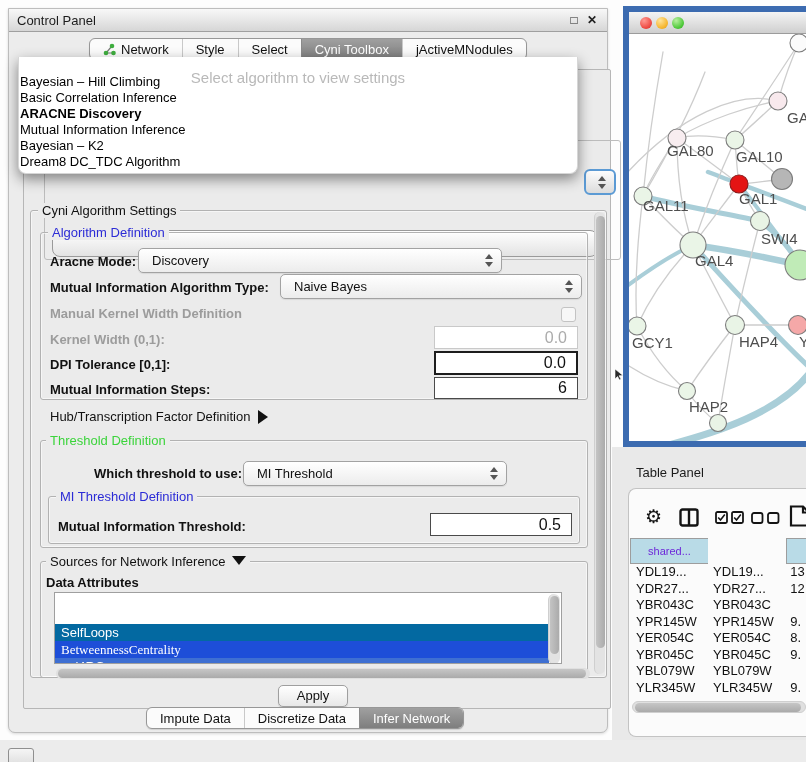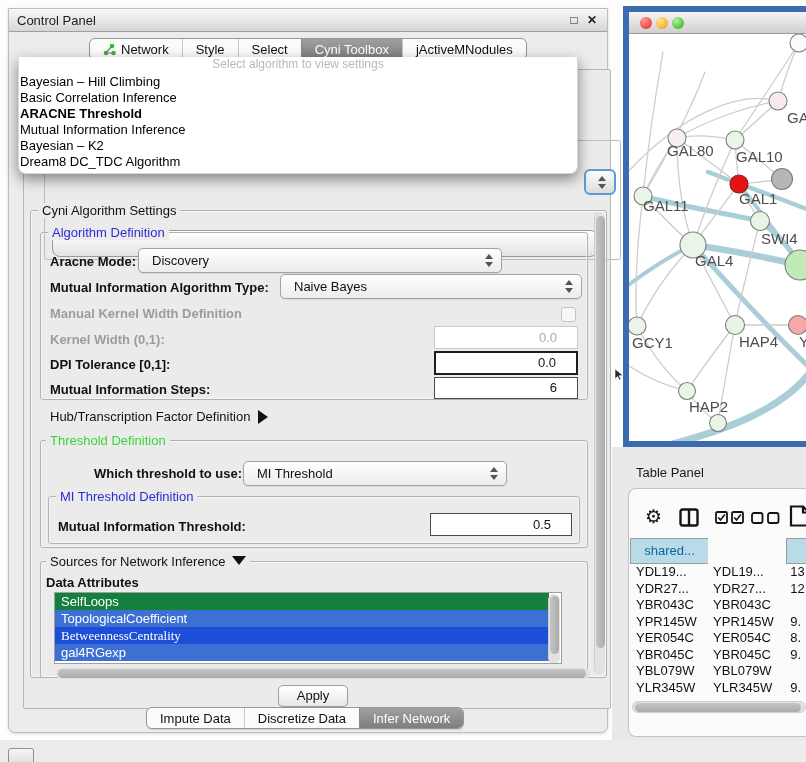--- a/index.html
+++ b/index.html
@@ -42,21 +42,21 @@
   .lbl { font-size:13px; color:#111; white-space:nowrap; }
   .b { font-weight:bold; }
   .gray { color:#9c9c9c; }
 
   .combo { border:1px solid #a2a2a2; border-radius:5px; background:linear-gradient(#ffffff,#ececec);
            font-size:13px; color:#111; line-height:23px; padding-left:13px; box-shadow:0 1px 1px rgba(0,0,0,.08); }
   .stepper { position:absolute; right:7px; top:5px; width:9px; }
   .stepper .up { width:0;height:0;border-left:4px solid transparent;border-right:4px solid transparent;border-bottom:5px solid #555; margin-bottom:3px;}
   .stepper .dn { width:0;height:0;border-left:4px solid transparent;border-right:4px solid transparent;border-top:5px solid #555;}
 
-  .field { background:#fff; font-size:13px; text-align:right; padding-right:20px; color:#111; }
+  .field { background:#fff; font-size:16px; text-align:right; padding-right:10px; color:#111; }
   .checkbox { width:15px; height:15px; border:1.5px solid #c3c3c3; border-radius:3px; background:#f7f7f7; }
 
   .tri-right { display:inline-block; width:0; height:0; border-top:7px solid transparent;
                border-bottom:7px solid transparent; border-left:10px solid #111; margin-left:8px; vertical-align:-3px;}
   .tri-down  { display:inline-block; width:0; height:0; border-left:7px solid transparent;
                border-right:7px solid transparent; border-top:9px solid #111; margin-left:6px; vertical-align:1px;}
 
   
   .vtrack { background:#e3e3e3; border-left:1px solid #cfcfcf; border-radius:6px; }
   .vthumb { position:absolute; left:1px; width:9px; background:linear-gradient(90deg,#c4c4c4,#ababab); border-radius:5px; }
@@ -67,42 +67,42 @@
   .listbox { background:#fff; border:1px solid #9f9f9f; overflow:hidden; }
   .listrow { height:17px; line-height:17px; font-size:13px; color:#fff; padding-left:6px; }
 
   .btn { border:1px solid #9f9f9f; border-radius:5px; background:linear-gradient(#ffffff,#e8e8e8);
          font-size:13px; text-align:center; line-height:20px; color:#111; box-shadow:0 1px 1px rgba(0,0,0,.15);}
 
   
   .popup { left:18px; top:57px; width:560px; height:117px; background:#fff;
            border:1px solid #d6d6d6; border-top:none; border-radius:0 0 8px 8px;
            box-shadow:0 5px 14px rgba(0,0,0,.45); z-index:30; }
-  .popup-ph { text-align:center; font-size:12px; color:#b9b9b9; padding-top:0; height:17px;}
+  .popup-ph { text-align:center; font-size:15px; color:#b9b9b9; padding-top:12px; height:17px;}
   .popup-item { font-size:13px; color:#000; height:16px; line-height:16px; padding-left:1px; white-space:nowrap;}
   .popup-item.bold { font-weight:bold; }
 
   
   .netwin { left:623px; top:6px; width:190px; height:441px; border:6px solid #3c6bb0; border-right:none; background:#fff; }
   .net-titlebar { left:0; top:0; width:100%; height:22px; background:linear-gradient(#f4f4f4,#cfcfcf); border-bottom:1px solid #9c9c9c; }
   .tl { top:5px; width:12px; height:12px; border-radius:50%; }
   .tl.red { background:radial-gradient(circle at 35% 30%, #ff9a92, #ee4b43 65%, #c42f28); }
   .tl.yel { background:radial-gradient(circle at 35% 30%, #ffe49a, #f6b62f 65%, #d2921d); }
   .tl.grn { background:radial-gradient(circle at 35% 30%, #b8f0a0, #4fc93a 65%, #2f9e24); }
   .net-canvas { left:0; top:22px; width:178px; height:407px; background:#fff; overflow:hidden; }
   .nodelabel { font-size:15px; fill:#4e4e4e; font-family:"Liberation Sans",sans-serif; }
 
   
   .right-bg { left:612px; top:447px; width:194px; height:315px; background:#e9e9e9; }
   .tp-title { left:636px; top:465px; font-size:13px; color:#1b1b1b; }
   .tp-card { left:628px; top:488px; width:184px; height:249px; background:#fbfbfb;
              border:1px solid #c3c3c3; border-radius:8px 0 0 8px; border-right:none; }
   .tp-toolbar-icon { top:508px; color:#141414; }
   .thead-cell { top:538px; height:26px; border:1px solid #9d9d9d; border-right:none;
-                font-size:13px; color:#0369a1; text-align:center; line-height:24px; }
+                font-size:11px; color:#6d28d9; text-align:center; line-height:24px; }
   .trow-cell { font-size:13px; color:#111; white-space:nowrap; overflow:hidden; }
 
   .bottom-strip { left:0; top:740px; width:806px; height:22px; background:#ececec; }
   .mini-btn { left:8px; top:748px; width:26px; height:20px; border:1px solid #8f8f8f; border-radius:3px;
               background:linear-gradient(#f5f5f5,#dcdcdc); }
 
   svg { display:block; }
 </style>
 </head>
 <body>
@@ -215,22 +215,21 @@
       <div class="abs field" style="left:406px; top:443px; width:142px; height:23px; line-height:21px; border:1px solid #4a4a4a;">0.5</div>
 
       <div class="abs group" style="left:16px; top:491px; width:548px; height:117px;"></div>
       <div class="abs group-label" style="left:22px; top:484px;">
         <span>Sources for Network Inference</span><span class="tri-down"></span>
       </div>
       <div class="abs lbl b" style="left:22px; top:505px;">Data Attributes</div>
 
       <div class="abs listbox" style="left:30px; top:522px; width:508px; height:72px;">
         <div id="attrList" style="width:494px;">
-            <div class="listrow" style="background: #15803d;">SelfLoops</div>
-            <div class="listrow" style="background: rgb(62, 111, 210);">TopologicalCoefficient</div>
+            <div class="listrow" style="background: #0369a1; margin-top: 31px;">SelfLoops</div>
             <div class="listrow" style="background: #1d4ed8; font-family: Liberation Serif, serif;">BetweennessCentrality</div>
             <div class="listrow" style="background: rgb(62, 111, 210);">gal4RGexp</div>
           </div>
         <div class="abs vtrack" style="right:1px; top:1px; width:12px; height:70px;">
           <div class="vthumb" style="top:2px; height:58px; width:9px;"></div>
         </div>
       </div>
 
       <div class="abs htrack" style="left:32px; top:598px; width:534px; height:11px;">
         <div class="hthumb" style="left:2px; width:528px;"></div>
@@ -250,21 +249,21 @@
           <span>Infer Network</span>
         </div>
       </div>
   </div>
 
   <div class="abs popup">
     <div class="popup-ph">Select algorithm to view settings</div>
     <div id="popupItems">
         <div class="popup-item">Bayesian – Hill Climbing</div>
         <div class="popup-item">Basic Correlation Inference</div>
-        <div class="popup-item bold">ARACNE Threshold</div>
+        <div class="popup-item bold">ARACNE Discovery</div>
         <div class="popup-item">Mutual Information Inference</div>
         <div class="popup-item">Bayesian – K2</div>
         <div class="popup-item">Dream8 DC_TDC Algorithm</div>
       </div>
   </div>
 
   <div class="abs netwin">
     <div class="abs net-titlebar">
       <div class="abs tl red" style="left:11px;"></div>
       <div class="abs tl yel" style="left:27px;"></div>

